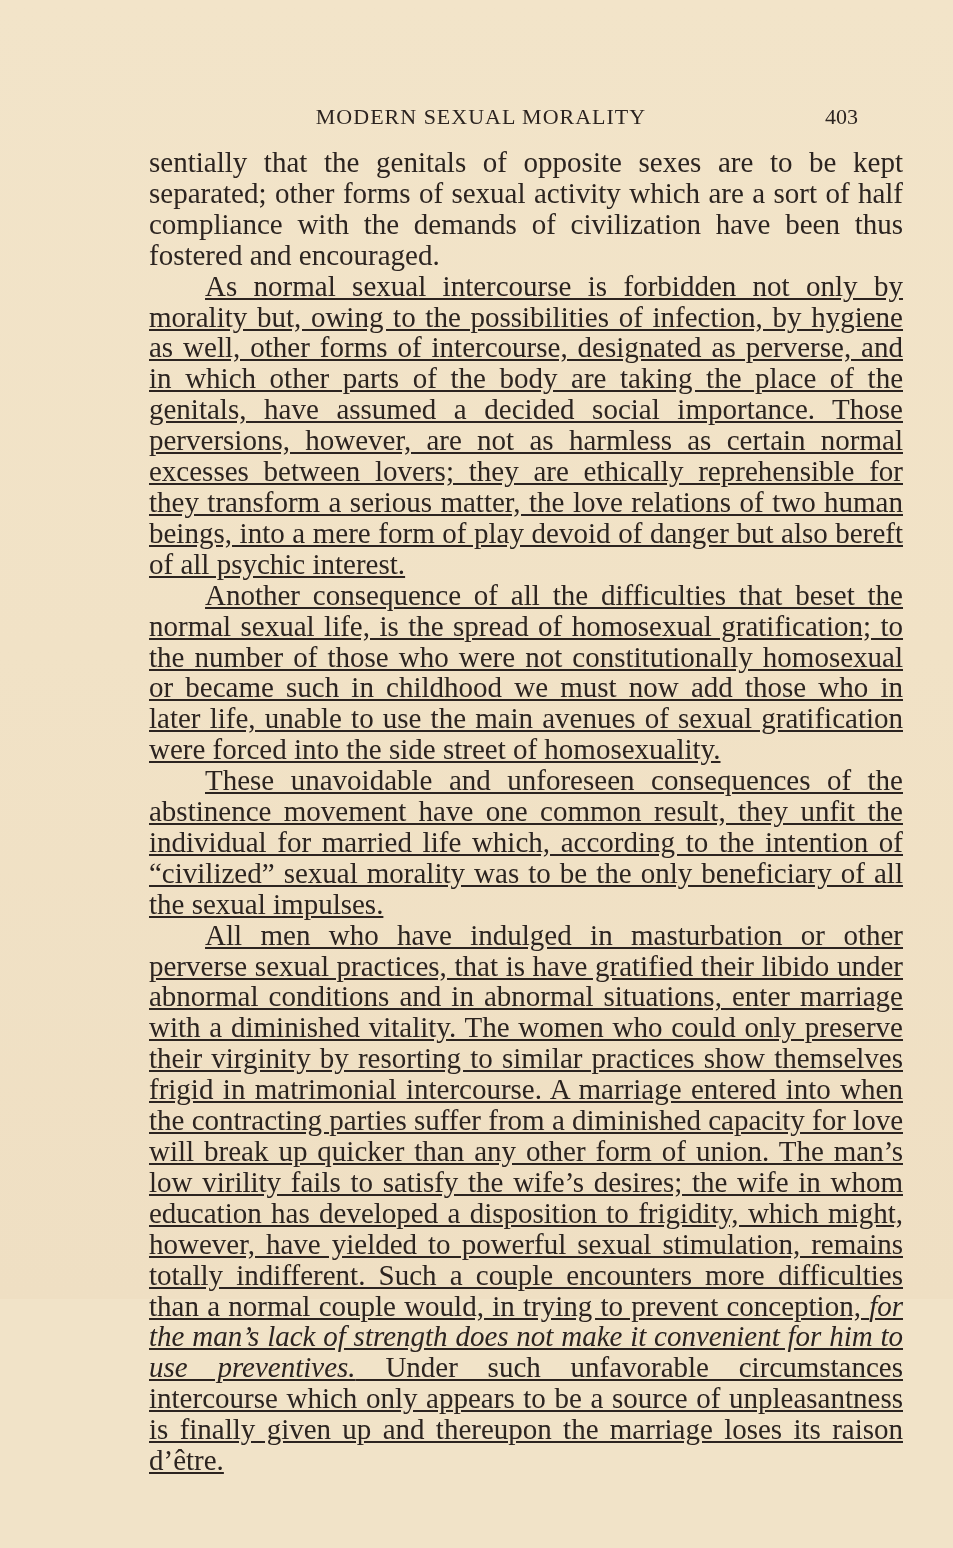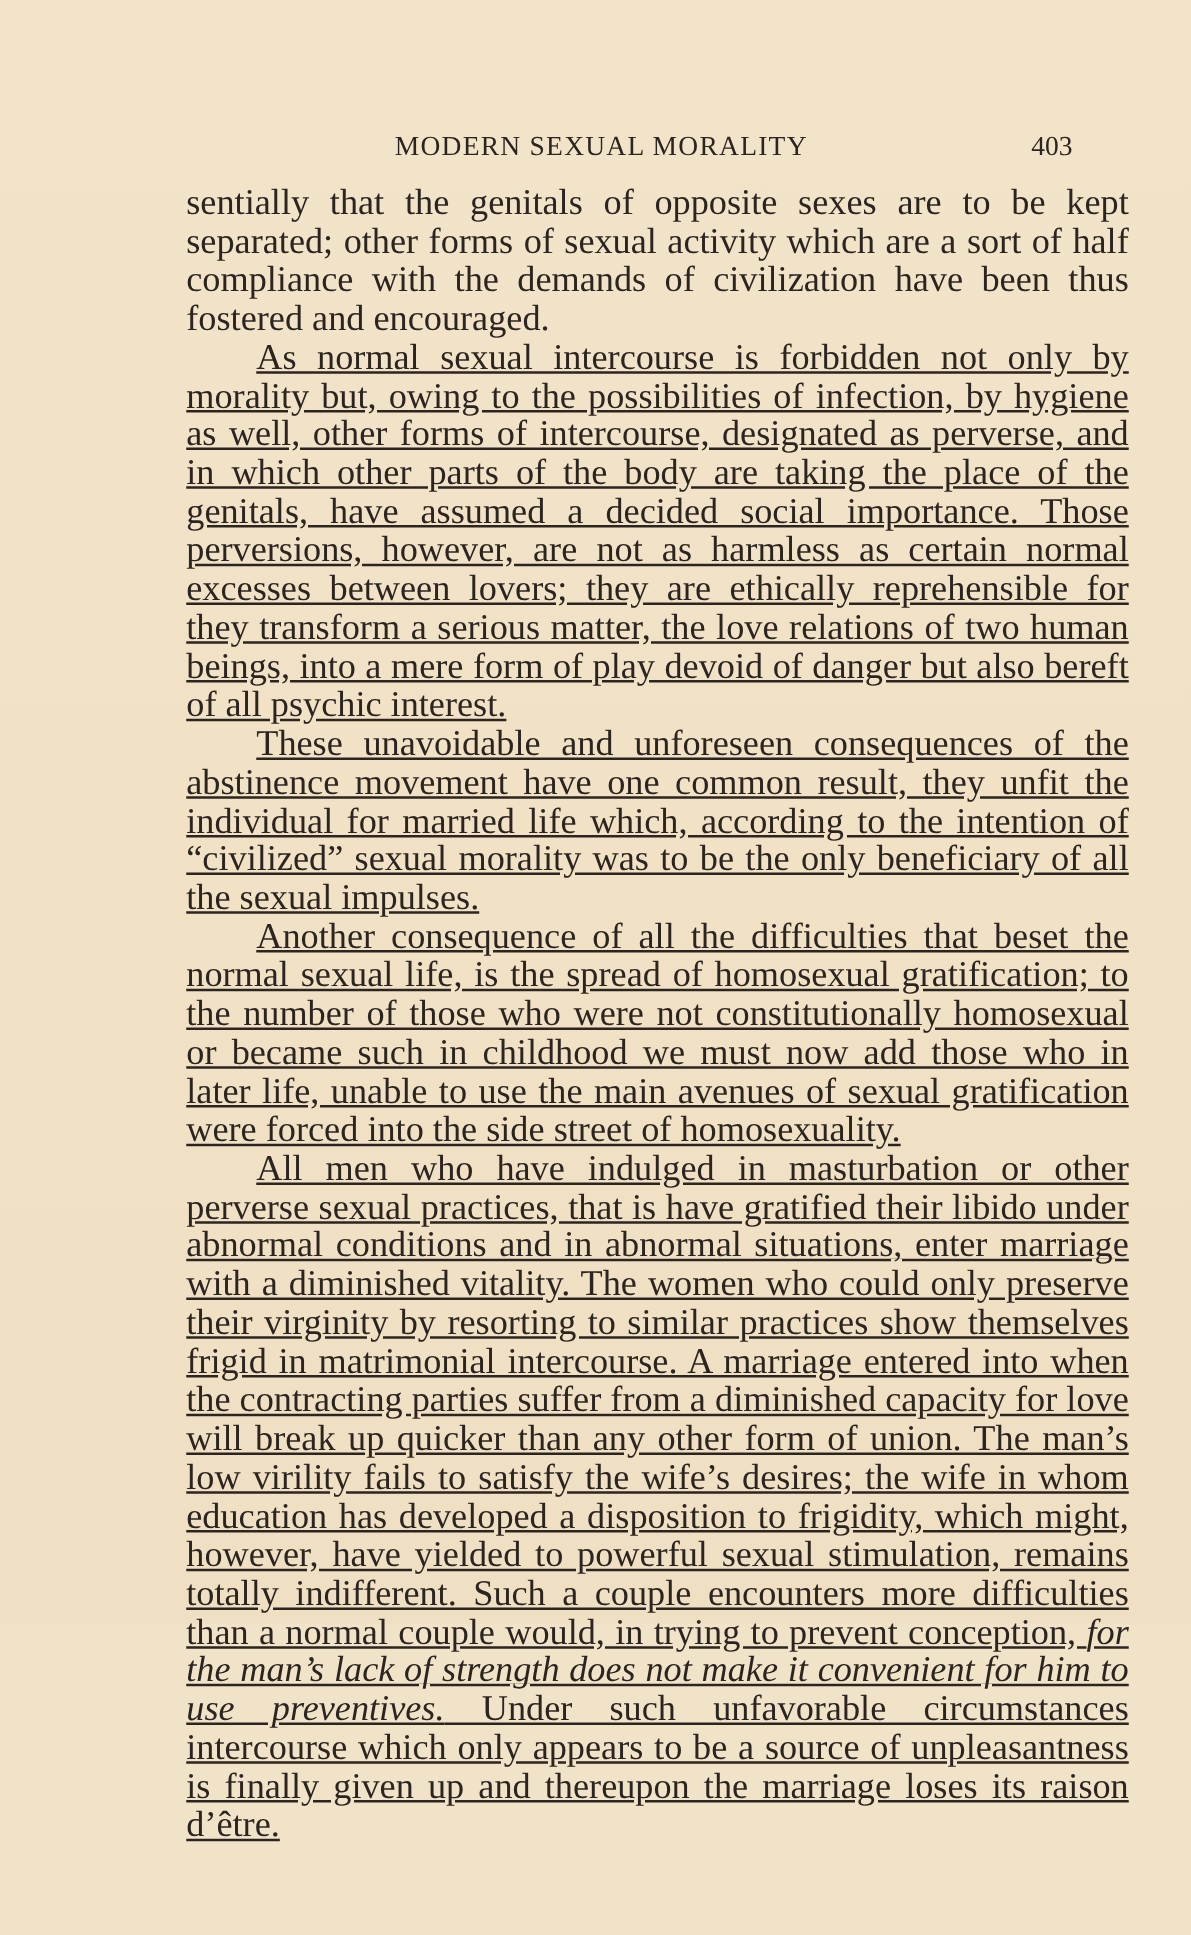--- a/index.html
+++ b/index.html
@@ -41,17 +41,17 @@
 
 <div class="page">
   <div class="running-head">
     <div class="head-title">MODERN SEXUAL MORALITY</div>
     <div class="head-page">403</div>
   </div>
 
   <div class="body-text">
     <p>sentially that the genitals of opposite sexes are to be kept separated; other forms of sexual activity which are a sort of half compliance with the demands of civilization have been thus fostered and encouraged.</p>
     <p class="indent">As normal sexual intercourse is forbidden not only by morality but, owing to the possibilities of infection, by hygiene as well, other forms of intercourse, designated as perverse, and in which other parts of the body are taking the place of the genitals, have assumed a decided social importance. Those perversions, however, are not as harmless as certain normal excesses between lovers; they are ethically reprehensible for they transform a serious matter, the love relations of two human beings, into a mere form of play devoid of danger but also bereft of all psychic interest.</p>
+    <p class="indent">Another consequence of all the difficulties that beset the normal sexual life, is the spread of homosexual gratification; to the number of those who were not constitutionally homosexual or became such in childhood we must now add those who in later life, unable to use the main avenues of sexual gratification were forced into the side street of homosexuality.</p>
     <p class="indent">These unavoidable and unforeseen consequences of the abstinence movement have one common result, they unfit the individual for married life which, according to the intention of “civilized” sexual morality was to be the only beneficiary of all the sexual impulses.</p>
-    <p class="indent">Another consequence of all the difficulties that beset the normal sexual life, is the spread of homosexual gratification; to the number of those who were not constitutionally homosexual or became such in childhood we must now add those who in later life, unable to use the main avenues of sexual gratification were forced into the side street of homosexuality.</p>
     <p class="indent"><span>All men who have indulged in masturbation or other perverse sexual practices, that is have gratified their libido under abnormal conditions and in abnormal situations, enter marriage with a diminished vitality. The women who could only preserve their virginity by resorting to similar practices show themselves frigid in matrimonial intercourse. A marriage entered into when the contracting parties suffer from a diminished capacity for love will break up quicker than any other form of union. The man’s low virility fails to satisfy the wife’s desires; the wife in whom education has developed a disposition to frigidity, which might, however, have yielded to powerful sexual stimulation, remains totally indifferent. Such a couple encounters more difficulties than a normal couple would, in trying to prevent conception, </span><em>for the man’s lack of strength does not make it convenient for him to use preventives.</em><span> Under such unfavorable circumstances intercourse which only appears to be a source of unpleasantness is finally given up and thereupon the marriage loses its raison d’être.</span></p>
   </div>
 </div>
 
 </body></html>

